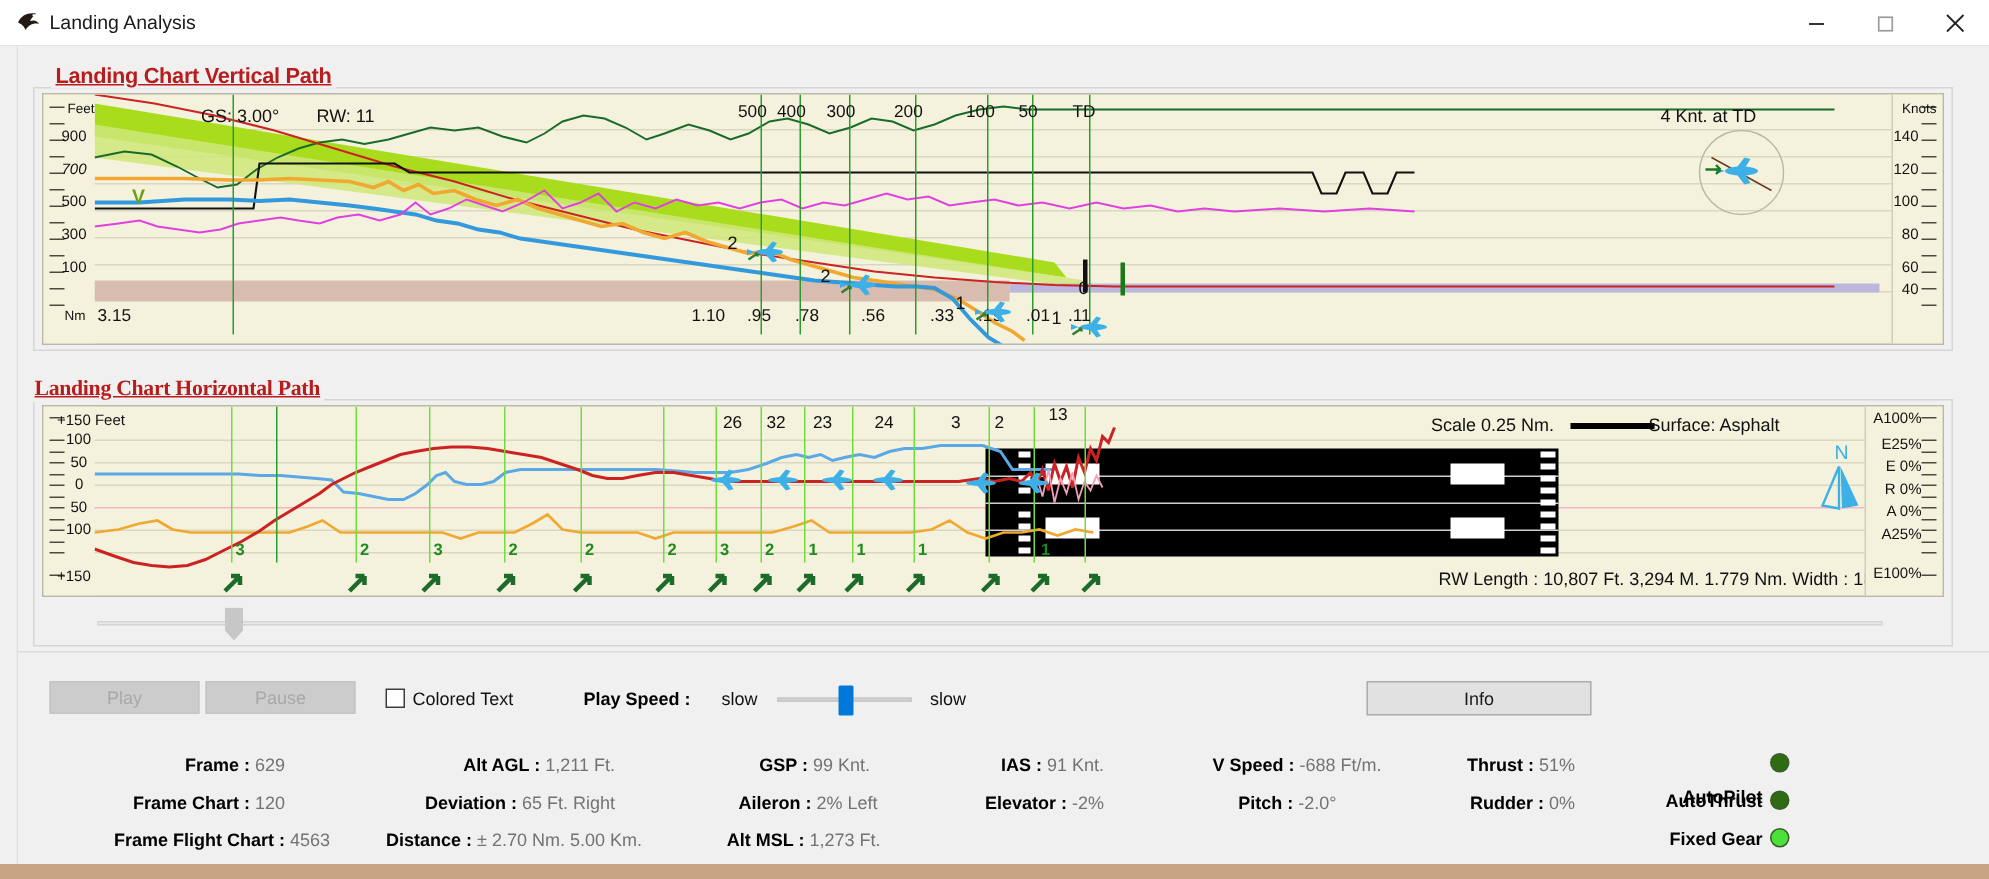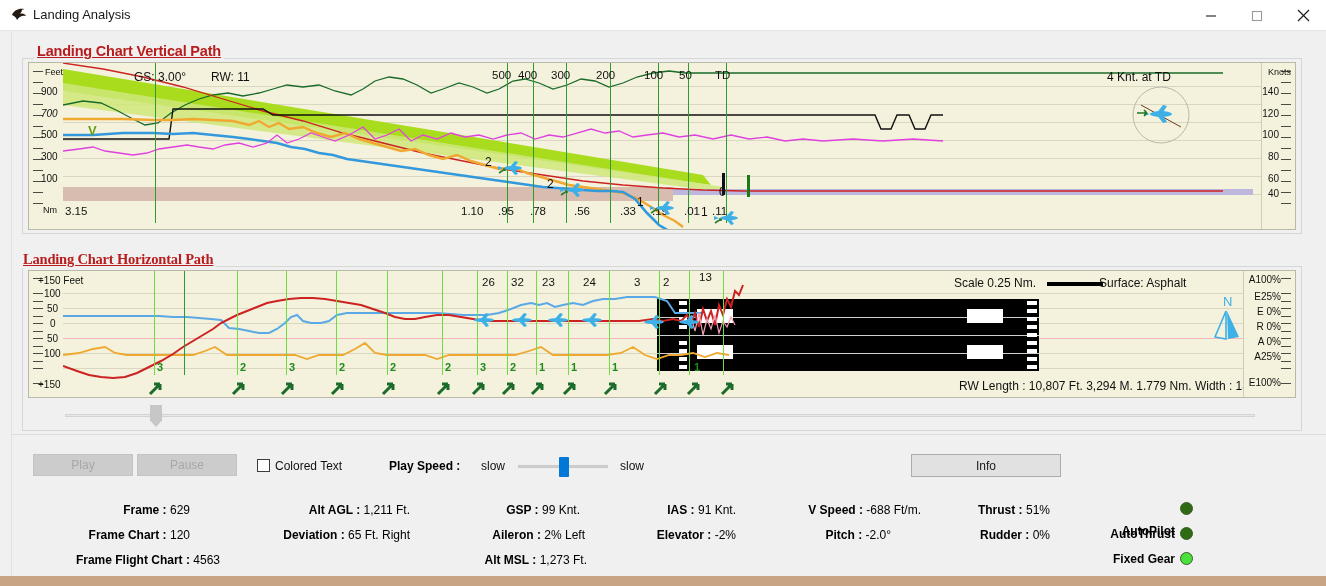--- a/index.html
+++ b/index.html
@@ -158,21 +158,21 @@
   }
 
   .led {
     position: absolute; width: 13px; height: 13px; border-radius: 50%;
     border: 1px solid #3a5c2a;
   }
 
   
   .readout { position: absolute; font-size: 12px; white-space: nowrap; }
   .readout b { font-weight: bold; color: #000; }
-  .readout span { color: #000000; }
+  .readout span { color: #737373; }
 
   
   #bottomstrip {
     position: absolute; left: 0; bottom: 0; width: 1326px; height: 10px;
     background: #c9a484;
   }
   #bottomstrip .bt {
     position: absolute; left: 208px; top: -4px;
     font-size: 9px; color: #1d7a7a; font-weight: bold;
   }
@@ -661,20 +661,24 @@
   </div>
 
   <div class="readout" style="left:230px; top:503px; width:180px; text-align:right;">
     <b>Alt AGL :</b>
     <span>1,211 Ft.</span>
   </div>
   <div class="readout" style="left:210px; top:528px; width:200px; text-align:right;">
     <b>Deviation :</b>
     <span>65 Ft. Right</span>
   </div>
+  <div class="readout" style="left:190px; top:553px; width:238px; text-align:right;">
+    <b>Distance :</b>
+    <span>± 2.70 Nm.   5.00 Km.</span>
+  </div>
 
   <div class="readout" style="left:440px; top:503px; width:140px; text-align:right;">
     <b>GSP :</b>
     <span>99 Knt.</span>
   </div>
   <div class="readout" style="left:430px; top:528px; width:155px; text-align:right;">
     <b>Aileron :</b>
     <span>2% Left</span>
   </div>
   <div class="readout" style="left:420px; top:553px; width:167px; text-align:right;">

